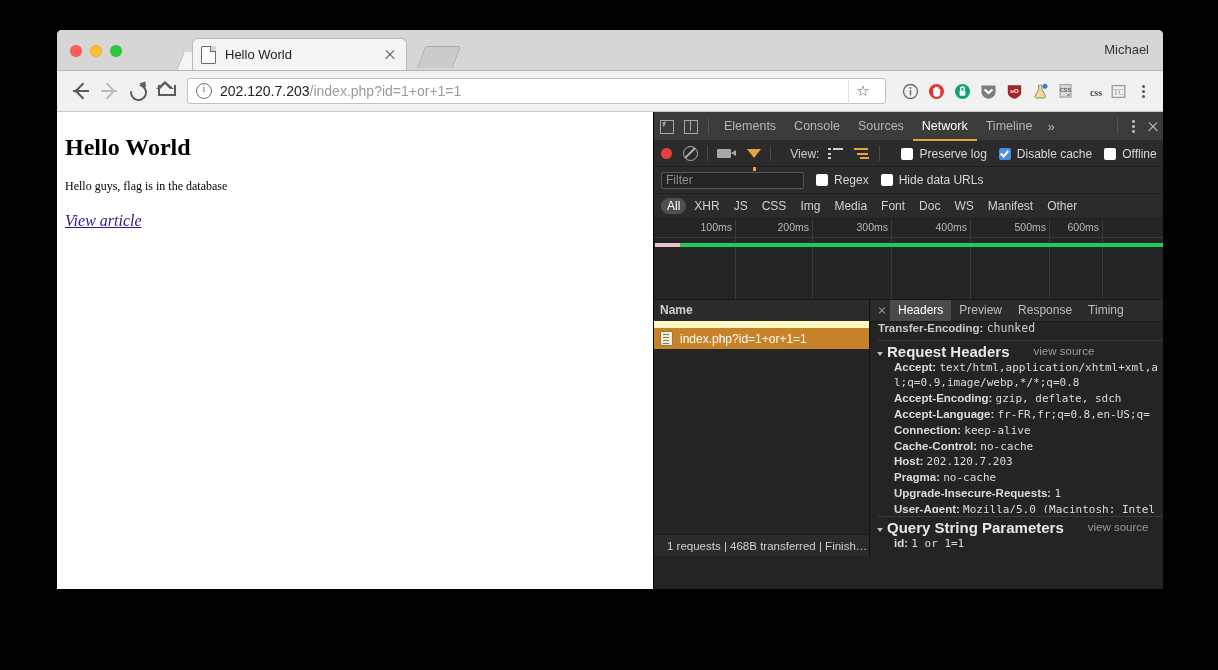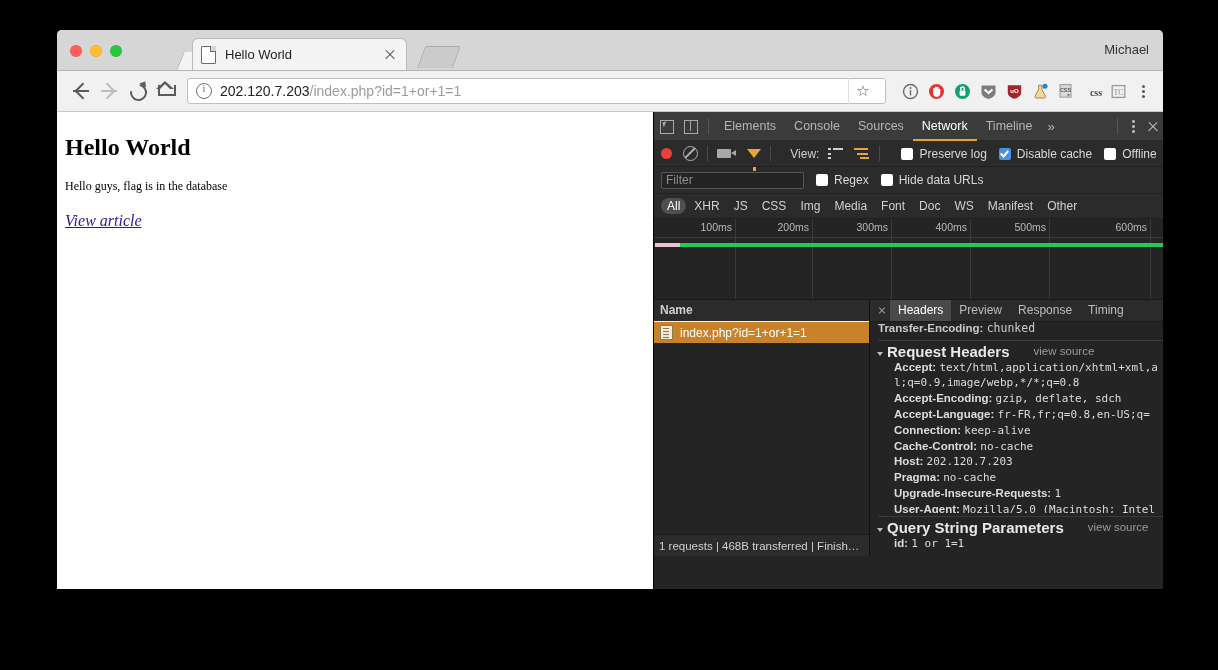--- a/index.html
+++ b/index.html
@@ -267,39 +267,39 @@
   }
   .ov-tick span{
     position:absolute;right:4px;top:2px;font-size:10.5px;color:#b9b9b9;white-space:nowrap;
   }
   .ov-bar-pink{position:absolute;left:1px;top:24px;width:25px;height:4px;background:#e8c3cf;}
   .ov-bar-green{position:absolute;left:26px;top:24px;width:613px;height:4px;background:#1fcc55;}
   
   .split{display:flex;height:256px;}
   .reqlist{width:215px;background:#242424;border-right:1px solid #111;position:relative;}
   .reqhdr{
-    height:21px;line-height:21px;background:#2b2b2b;border-bottom:1px solid #fef9c3;
+    height:21px;line-height:21px;background:#2b2b2b;border-bottom:7px solid #fef9c3;
     padding-left:6px;color:#cfcfcf;font-size:12px;font-weight:bold;
   }
   .reqrow{
     height:21px;display:flex;align-items:center;padding-left:6px;
     background:#c8832a;color:#fff;font-size:12px;cursor:pointer;
   }
   .doc-ico{
     width:11px;height:13px;background:#f0ead8;border:1px solid #8a7a50;
     flex:none;margin-right:7px;position:relative;border-radius:1px;
   }
   .doc-ico:after{
     content:"";position:absolute;left:2px;top:2px;width:6px;height:1px;
     background:#8a7a50;box-shadow:0 3px 0 #8a7a50,0 6px 0 #8a7a50,0 9px 0 #8a7a50;
   }
   .statusbar{
     position:absolute;left:0;bottom:0;width:215px;height:22px;line-height:22px;
     background:#2b2b2b;border-top:1px solid #1a1a1a;color:#cfcfcf;font-size:11.5px;
-    padding-left:5px;box-sizing:border-box;white-space:nowrap;overflow:hidden;
+    padding-left:13px;box-sizing:border-box;white-space:nowrap;overflow:hidden;
   }
   .detail{flex:1;background:#242424;position:relative;overflow:hidden;}
   .det-tabs{
     height:21px;background:#2b2b2b;display:flex;align-items:center;
     border-bottom:1px solid #1a1a1a;padding-left:4px;
   }
   .det-x{width:16px;height:16px;position:relative;flex:none;cursor:pointer;}
   .det-x:before,.det-x:after{
     content:"";position:absolute;left:4px;top:7.5px;width:8px;height:1.2px;background:#9a9a9a;
   }
@@ -555,21 +555,21 @@
             </div>
           <div class="ov-tick" style="left:237px">
               <span>300ms</span>
             </div>
           <div class="ov-tick" style="left:316px">
               <span>400ms</span>
             </div>
           <div class="ov-tick" style="left:395px">
               <span>500ms</span>
             </div>
-          <div class="ov-tick" style="left:496px">
+          <div class="ov-tick" style="left:448px">
               <span>600ms</span>
             </div>
         </div>
         <div class="ov-bar-pink"></div>
         <div class="ov-bar-green"></div>
 
       </div>
 
       <div class="split">
 

